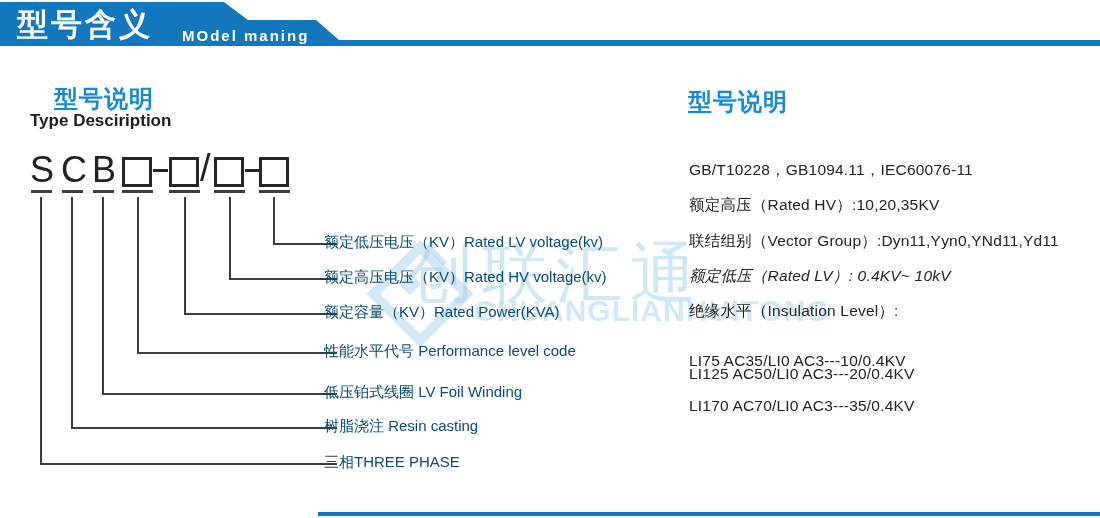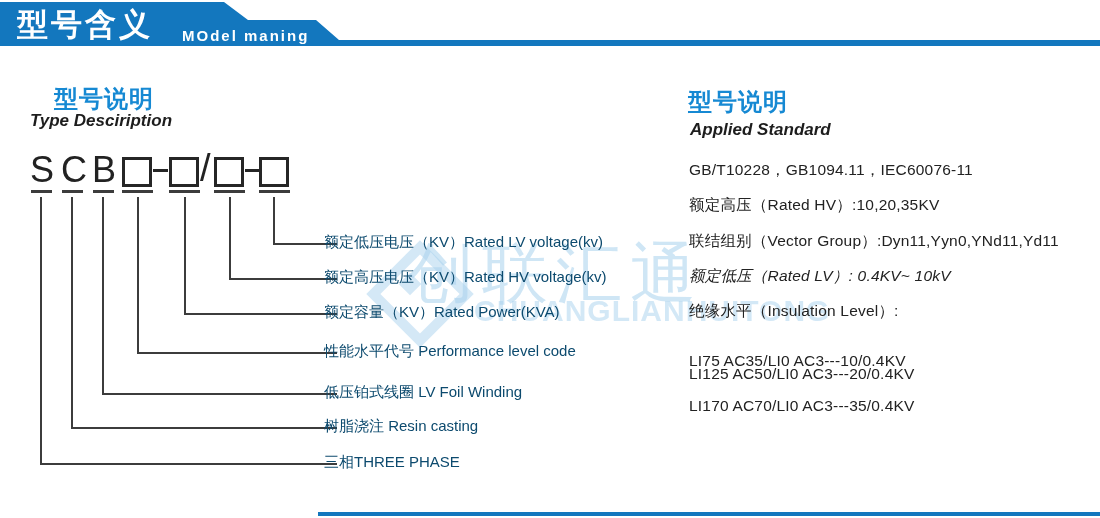--- a/index.html
+++ b/index.html
@@ -31,21 +31,21 @@
   .wm-diamond{
     position:absolute;left:382px;top:256px;width:56px;height:56px;
     border:10px solid var(--watermark);opacity:.5;transform:rotate(45deg);
   }
   .wm-diamond-inner{
     position:absolute;left:402px;top:276px;width:16px;height:16px;
     background:var(--watermark);opacity:.5;transform:rotate(45deg);
   }
   
   .sec-heading-cn{position:absolute;font-size:24px;font-weight:bold;color:var(--heading);letter-spacing:1px;z-index:2;}
-  .sec-heading-en{position:absolute;font-size:17px;font-weight:bold;color:#1d1d1d;z-index:2;font-style:italic;}
+  .sec-heading-en{position:absolute;font-size:17px;font-weight:bold;color:#1d1d1d;z-index:2;}
   
   .code-letter{
     position:absolute;top:152px;font-size:36px;color:#222;z-index:2;line-height:1;
     font-weight:normal;
   }
   .code-box{
     position:absolute;top:157px;width:30px;height:30px;border:3px solid #262626;
     box-sizing:border-box;background:transparent;z-index:2;
   }
   .code-dash{position:absolute;top:169px;width:15px;height:3px;background:#262626;z-index:2;}
@@ -125,21 +125,20 @@
       <div class="callout-label" style="top: 383px;">低压铂式线圈 LV Foil Winding</div>
       <div class="cline v" style="left: 71px; top: 197px; height: 230px;"></div>
       <div class="cline h" style="left: 71px; top: 427px; width: 266px;"></div>
       <div class="callout-label" style="top: 417px;">树脂浇注 Resin casting</div>
       <div class="cline v" style="left: 40px; top: 197px; height: 266px;"></div>
       <div class="cline h" style="left: 40px; top: 463px; width: 297px;"></div>
       <div class="callout-label" style="top: 453px;">三相THREE PHASE</div>
     </div>
 
   <div class="sec-heading-cn" style="left:688px;top:86px;">型号说明</div>
-  <div class="sec-heading-en" style="left:690px;top:120px;">Applied Standard</div>
   <div>
       <div class="std-line" style="top: 160px;">GB/T10228，GB1094.11，IEC60076-11</div>
       <div class="std-line" style="top: 195px;">额定高压（Rated HV）:10,20,35KV</div>
       <div class="std-line" style="top: 231px;">联结组别（Vector Group）:Dyn11,Yyn0,YNd11,Yd11</div>
       <div class="std-line" style="top: 266px; font-style: italic;">额定低压（Rated LV）: 0.4KV~ 10kV</div>
       <div class="std-line" style="top: 301px;">绝缘水平（Insulation Level）:</div>
       <div class="std-line" style="top: 332px; margin-top: 20px;">LI75 AC35/LI0 AC3---10/0.4KV</div>
       <div class="std-line" style="top: 365px;">LI125 AC50/LI0 AC3---20/0.4KV</div>
       <div class="std-line" style="top: 397px;">LI170 AC70/LI0 AC3---35/0.4KV</div>
     </div>

